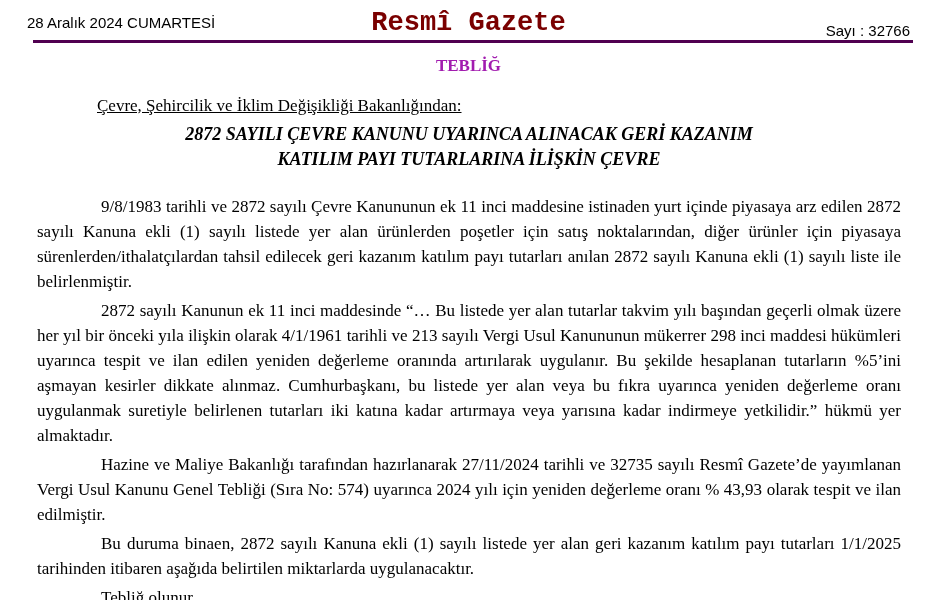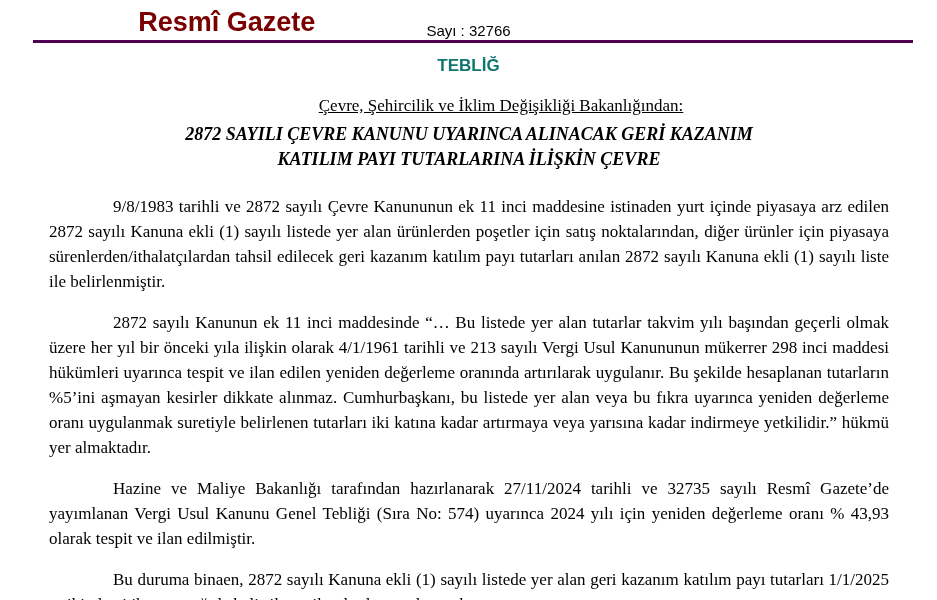--- a/index.html
+++ b/index.html
@@ -18,21 +18,21 @@
     align-items: center;
     margin: 6px 27px 0 27px;
     height: 32px;
   }
   .header .date {
     font-family: "Liberation Sans", sans-serif;
     font-size: 15px;
     justify-self: start;
   }
   .header .masthead {
-    font-family: Liberation Sans, sans-serif;
+    font-family: Liberation Mono, monospace;
     font-weight: bold;
     font-size: 27px;
     color: #7a0000;
     justify-self: center;
     white-space: nowrap;
     text-align: right;
   }
   .header .issue {
     font-family: "Liberation Sans", sans-serif;
     font-size: 15px;
@@ -41,54 +41,54 @@
   }
   .rule {
     height: 3px;
     background: #500050;
     margin: 2px 24px 0 33px;
     border: none;
   }
   .section-heading {
     margin-top: 13px;
     text-align: center;
-    font-family: Liberation Sans, sans-serif;
+    font-family: Liberation Serif, serif;
     font-weight: bold;
     font-size: 17px;
-    color: #0f766e;
+    color: #a21caf;
   }
   .ministry {
     margin: 20px 32px 0 97px;
     font-size: 17px;
     text-decoration: underline;
-    text-align: center;
   }
   .doc-title {
     margin: 6px 32px 0 33px;
     text-align: center;
     font-weight: bold;
     font-size: 18px;
     line-height: 24.5px;
     font-style: italic;
   }
   .body-text {
     margin: 23px 32px 0 33px;
     font-size: 17px;
     line-height: 25px;
     text-align: justify;
   }
   .body-text p {
-    margin: 16px;
+    margin: 4px;
     text-indent: 64px;
   }
 </style>
 </head>
 <body>
 
 <div class="header">
+  <span class="date">28 Aralık 2024 CUMARTESİ</span>
   <span class="masthead">Resmî Gazete</span>
   <span class="issue">Sayı : 32766</span>
 </div>
 
 <hr class="rule">
 
 <div class="section-heading">TEBLİĞ</div>
 
 <div class="ministry">Çevre, Şehircilik ve İklim Değişikliği Bakanlığından:</div>
 

